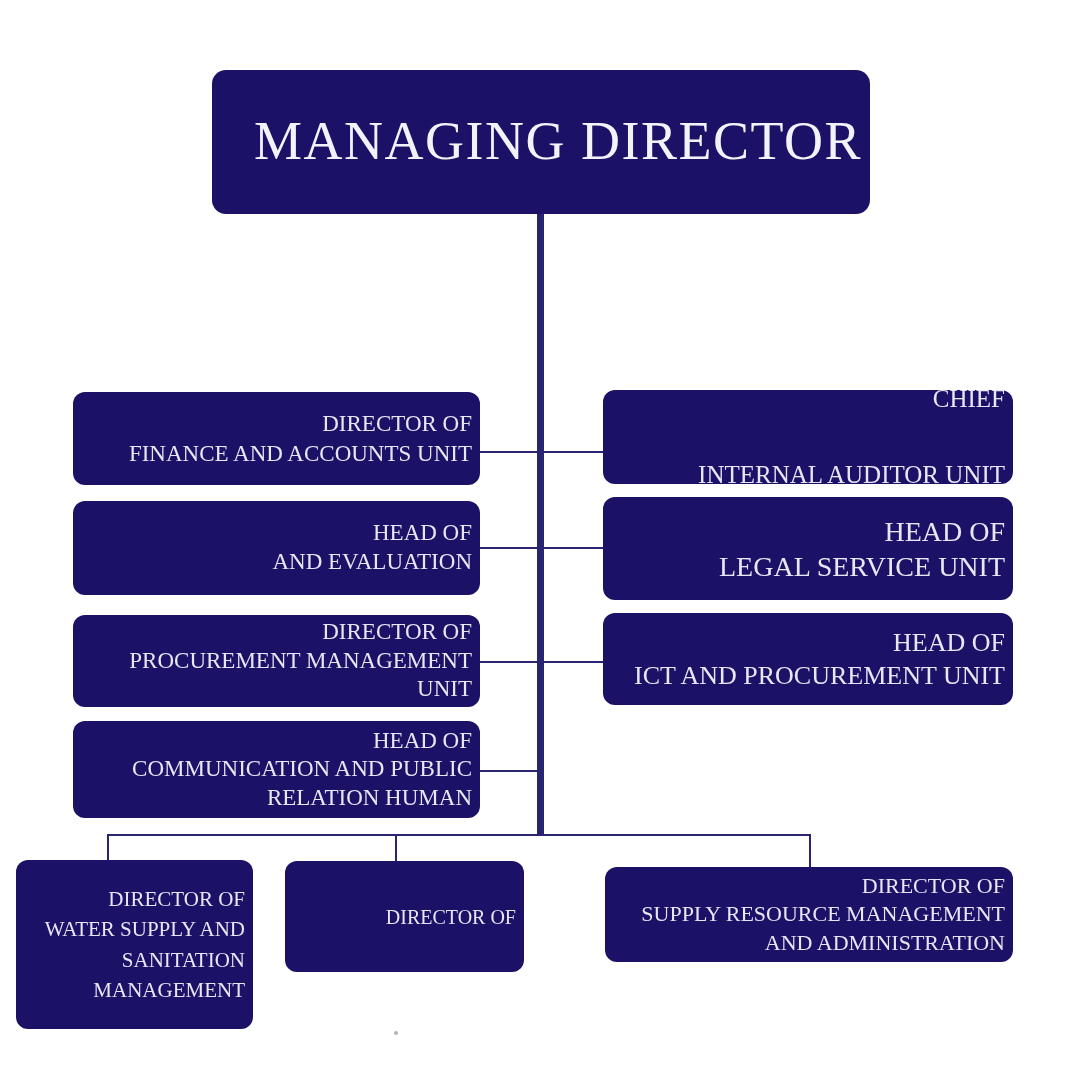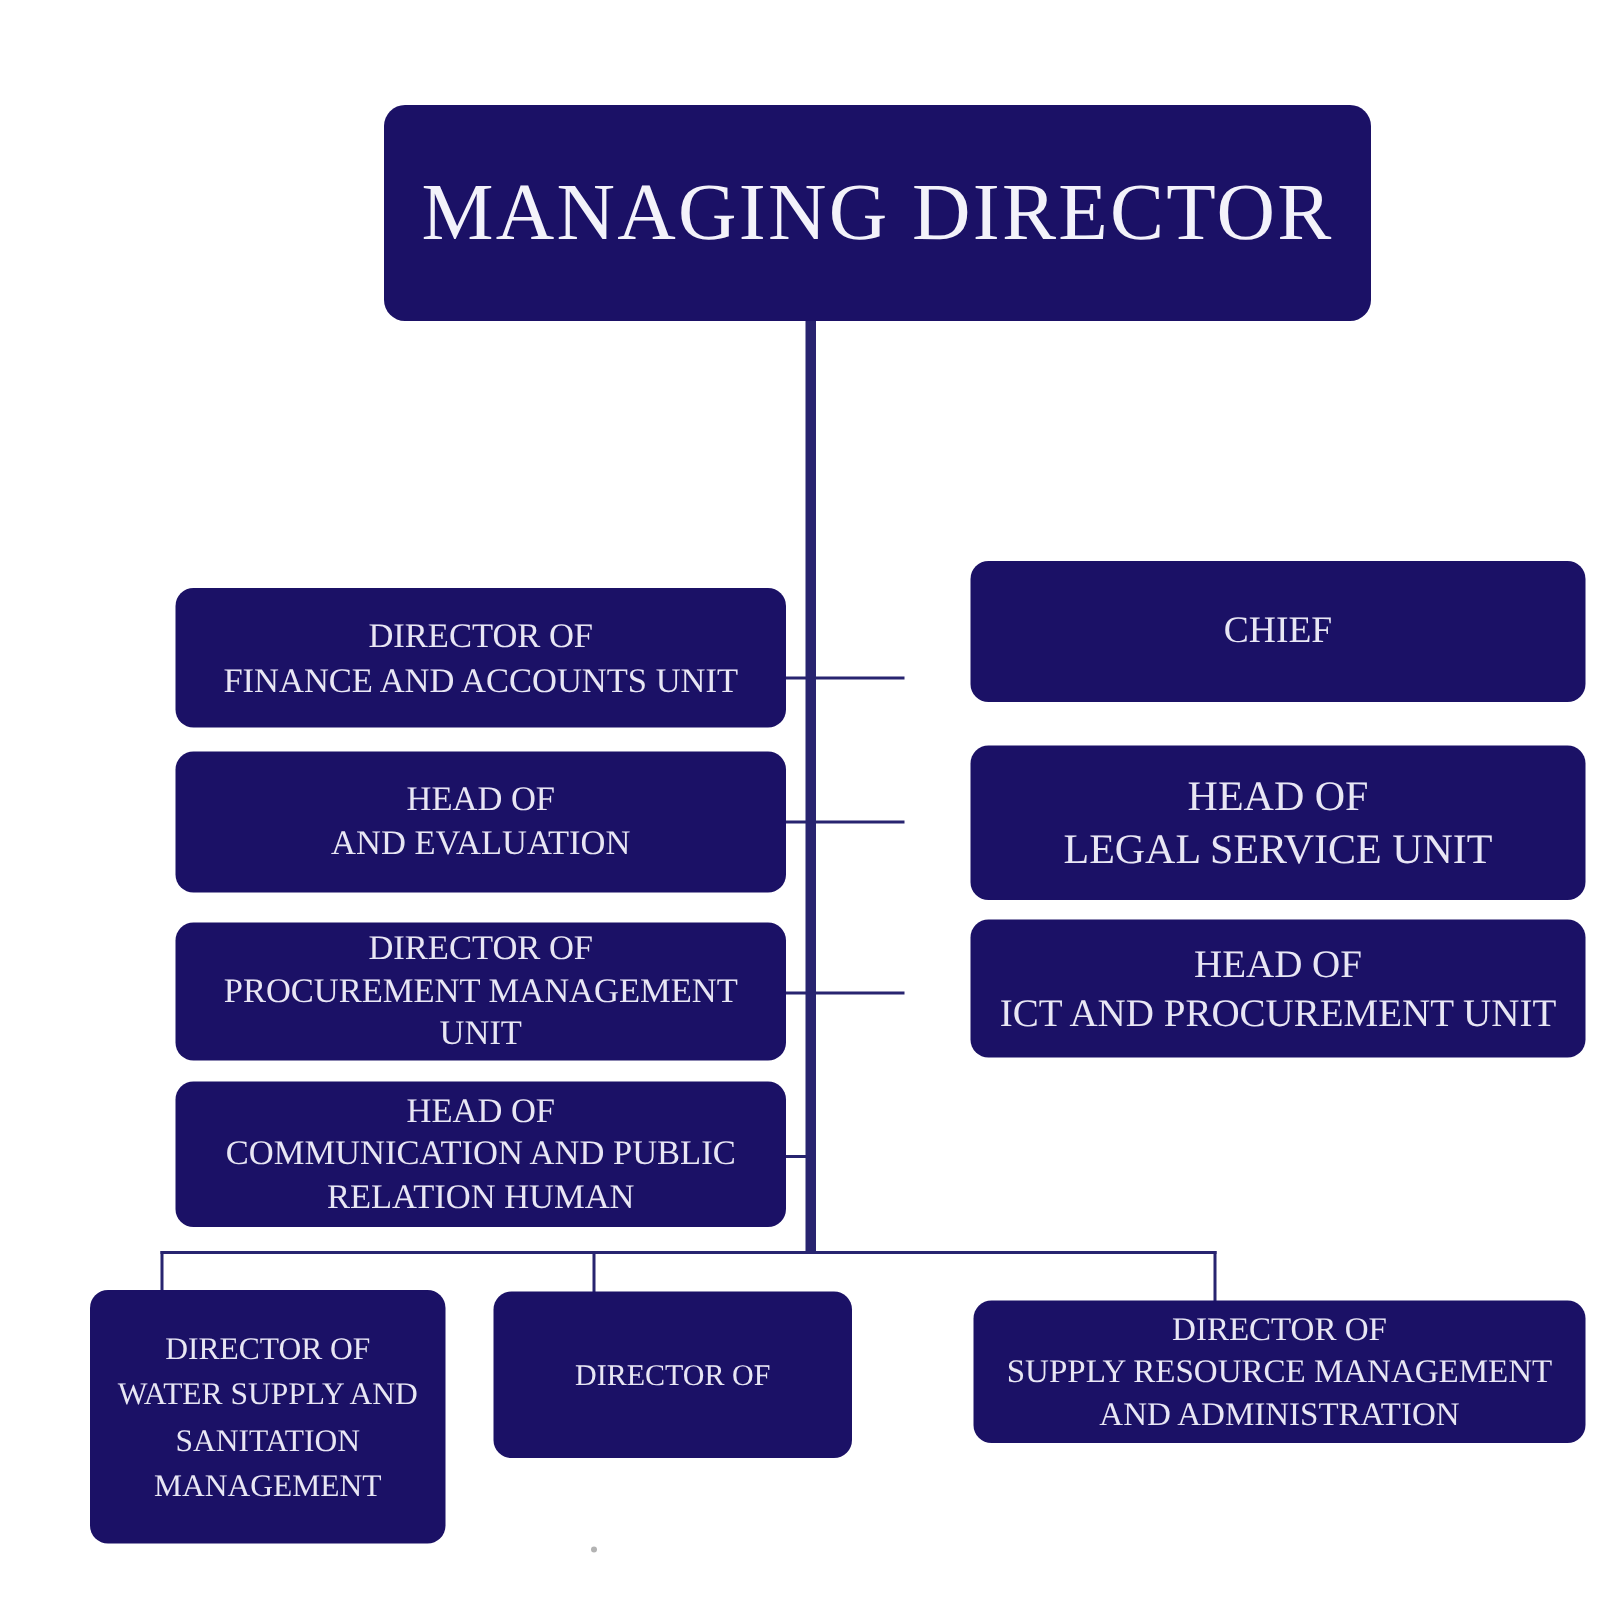--- a/index.html
+++ b/index.html
@@ -15,47 +15,46 @@
     overflow: hidden;
     font-family: "Liberation Serif", "DejaVu Serif", serif;
   }
   .node {
     position: absolute;
     background: #1b1166;
     border-radius: 12px;
     color: #e8e6f4;
     display: flex;
     flex-direction: column;
-    align-items: center;
+    align-items: flex-end;
     justify-content: center;
     text-align: center;
     line-height: 1.28;
     box-sizing: border-box;
     padding: 4px 8px;
-    margin-left: 44px;
   }
   .node .line { display: block; }
 
   
   #node-md {
     left: 212px; top: 70px; width: 658px; height: 144px;
     font-size: 54px; letter-spacing: 1.5px; color: #f3f2fa;
     border-radius: 14px;
   }
 
   
   .left-col { left: 73px; width: 407px; font-size: 23px; }
   #node-finance        { top: 392px; height: 93px; }
   #node-planning       { top: 501px; height: 94px; line-height: 1.24; }
   #node-procurement    { top: 615px; height: 92px; line-height: 1.24; }
   #node-communication  { top: 721px; height: 97px; line-height: 1.24; }
 
   
   .right-col { left: 603px; width: 410px; }
-  #node-audit { top: 374px; height: 94px; font-size: 25px; gap: 44px; }
+  #node-audit { top: 390px; height: 94px; font-size: 25px; gap: 44px; }
   #node-legal { top: 497px; height: 103px; font-size: 28px; line-height: 1.25; }
   #node-ict   { top: 613px; height: 92px; font-size: 26px; }
 
   
   #node-water    { left: 16px;  top: 860px; width: 237px; height: 169px; font-size: 21px; line-height: 1.45; }
   #node-customer { left: 285px; top: 861px; width: 239px; height: 111px; font-size: 20px; line-height: 1.4; }
   #node-hr       { left: 605px; top: 867px; width: 408px; height: 95px;  font-size: 22px; }
 
   
   .connector {
@@ -113,20 +112,21 @@
     <span class="line">UNIT</span>
   </div>
   <div class="node left-col" id="node-communication">
     <span class="line">HEAD OF</span>
     <span class="line">COMMUNICATION AND PUBLIC</span>
     <span class="line">RELATION HUMAN</span>
   </div>
 
   <div class="node right-col" id="node-audit">
     <span class="line">CHIEF</span>
+    <span class="line">INTERNAL AUDITOR UNIT</span>
   </div>
   <div class="node right-col" id="node-legal">
     <span class="line">HEAD OF</span>
     <span class="line">LEGAL SERVICE UNIT</span>
   </div>
   <div class="node right-col" id="node-ict">
     <span class="line">HEAD OF</span>
     <span class="line">ICT AND PROCUREMENT UNIT</span>
   </div>
 

